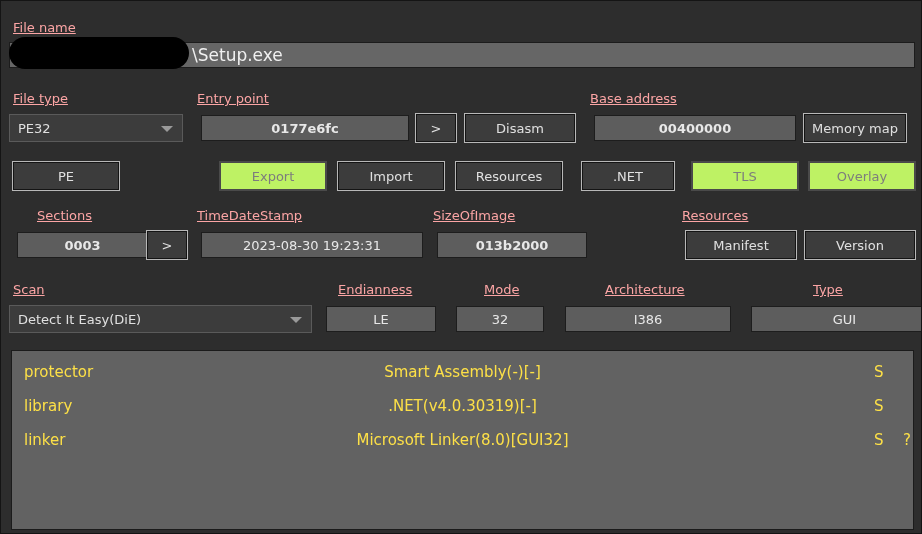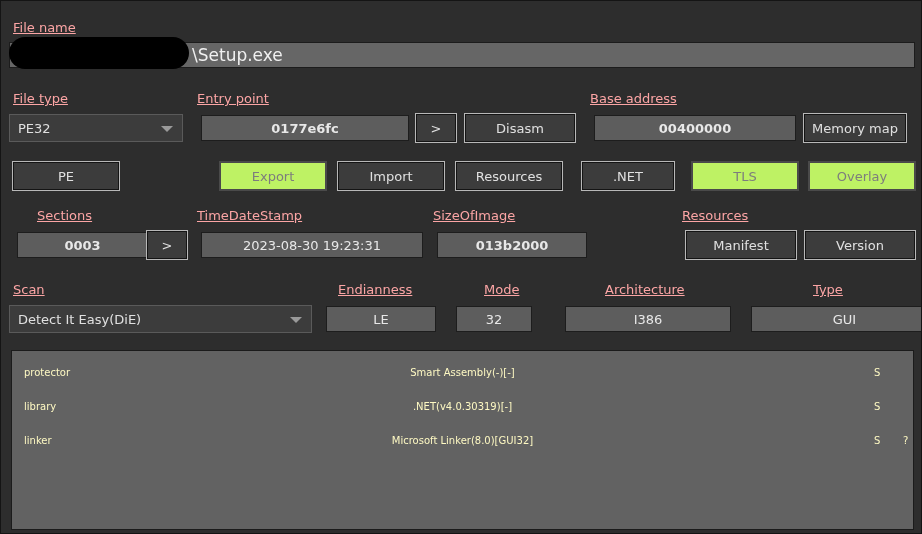--- a/index.html
+++ b/index.html
@@ -114,22 +114,22 @@
   .results {
     position: absolute;
     background: #626262;
     border: 1px solid #1b1b1b;
   }
   .row {
     position: relative;
     height: 34px;
     display: flex;
     align-items: center;
-    font-size: 10px;
-    color: #fef9c3;
+    font-size: 15px;
+    color: #fde047;
   }
   .cell-type  { position: absolute; left: 12px;  white-space: nowrap; }
   .cell-name  { position: absolute; left: 0; right: 0; text-align: center; white-space: nowrap; }
   .cell-s     { position: absolute; left: 862px; white-space: nowrap; }
   .cell-q     { position: absolute; left: 891px; white-space: nowrap; }
 </style>
 </head>
 <body>
 
 <div class="app">
@@ -219,21 +219,21 @@
     <span>Detect It Easy(DiE)</span>
     <span class="arrow"></span>
   </div>
 
   <div class="lbl" style="left:337px; top:281px;">Endianness</div>
   <div class="valfield plain" style="left:325px; top:305px; width:110px; height:26px;">
     <span>LE</span>
   </div>
 
   <div class="lbl" style="left:483px; top:281px;">Mode</div>
-  <div class="valfield plain" style="left:455px; top:305px; width:76px; height:26px;">
+  <div class="valfield plain" style="left:455px; top:305px; width:88px; height:26px;">
     <span>32</span>
   </div>
 
   <div class="lbl" style="left:604px; top:281px;text-align:center;">Architecture</div>
   <div class="valfield plain" style="left:564px; top:305px; width:166px; height:26px;">
     <span>I386</span>
   </div>
 
   <div class="lbl" style="left:812px; top:281px;">Type</div>
   <div class="valfield plain" style="left:750px; top:305px; width:187px; height:26px;">

